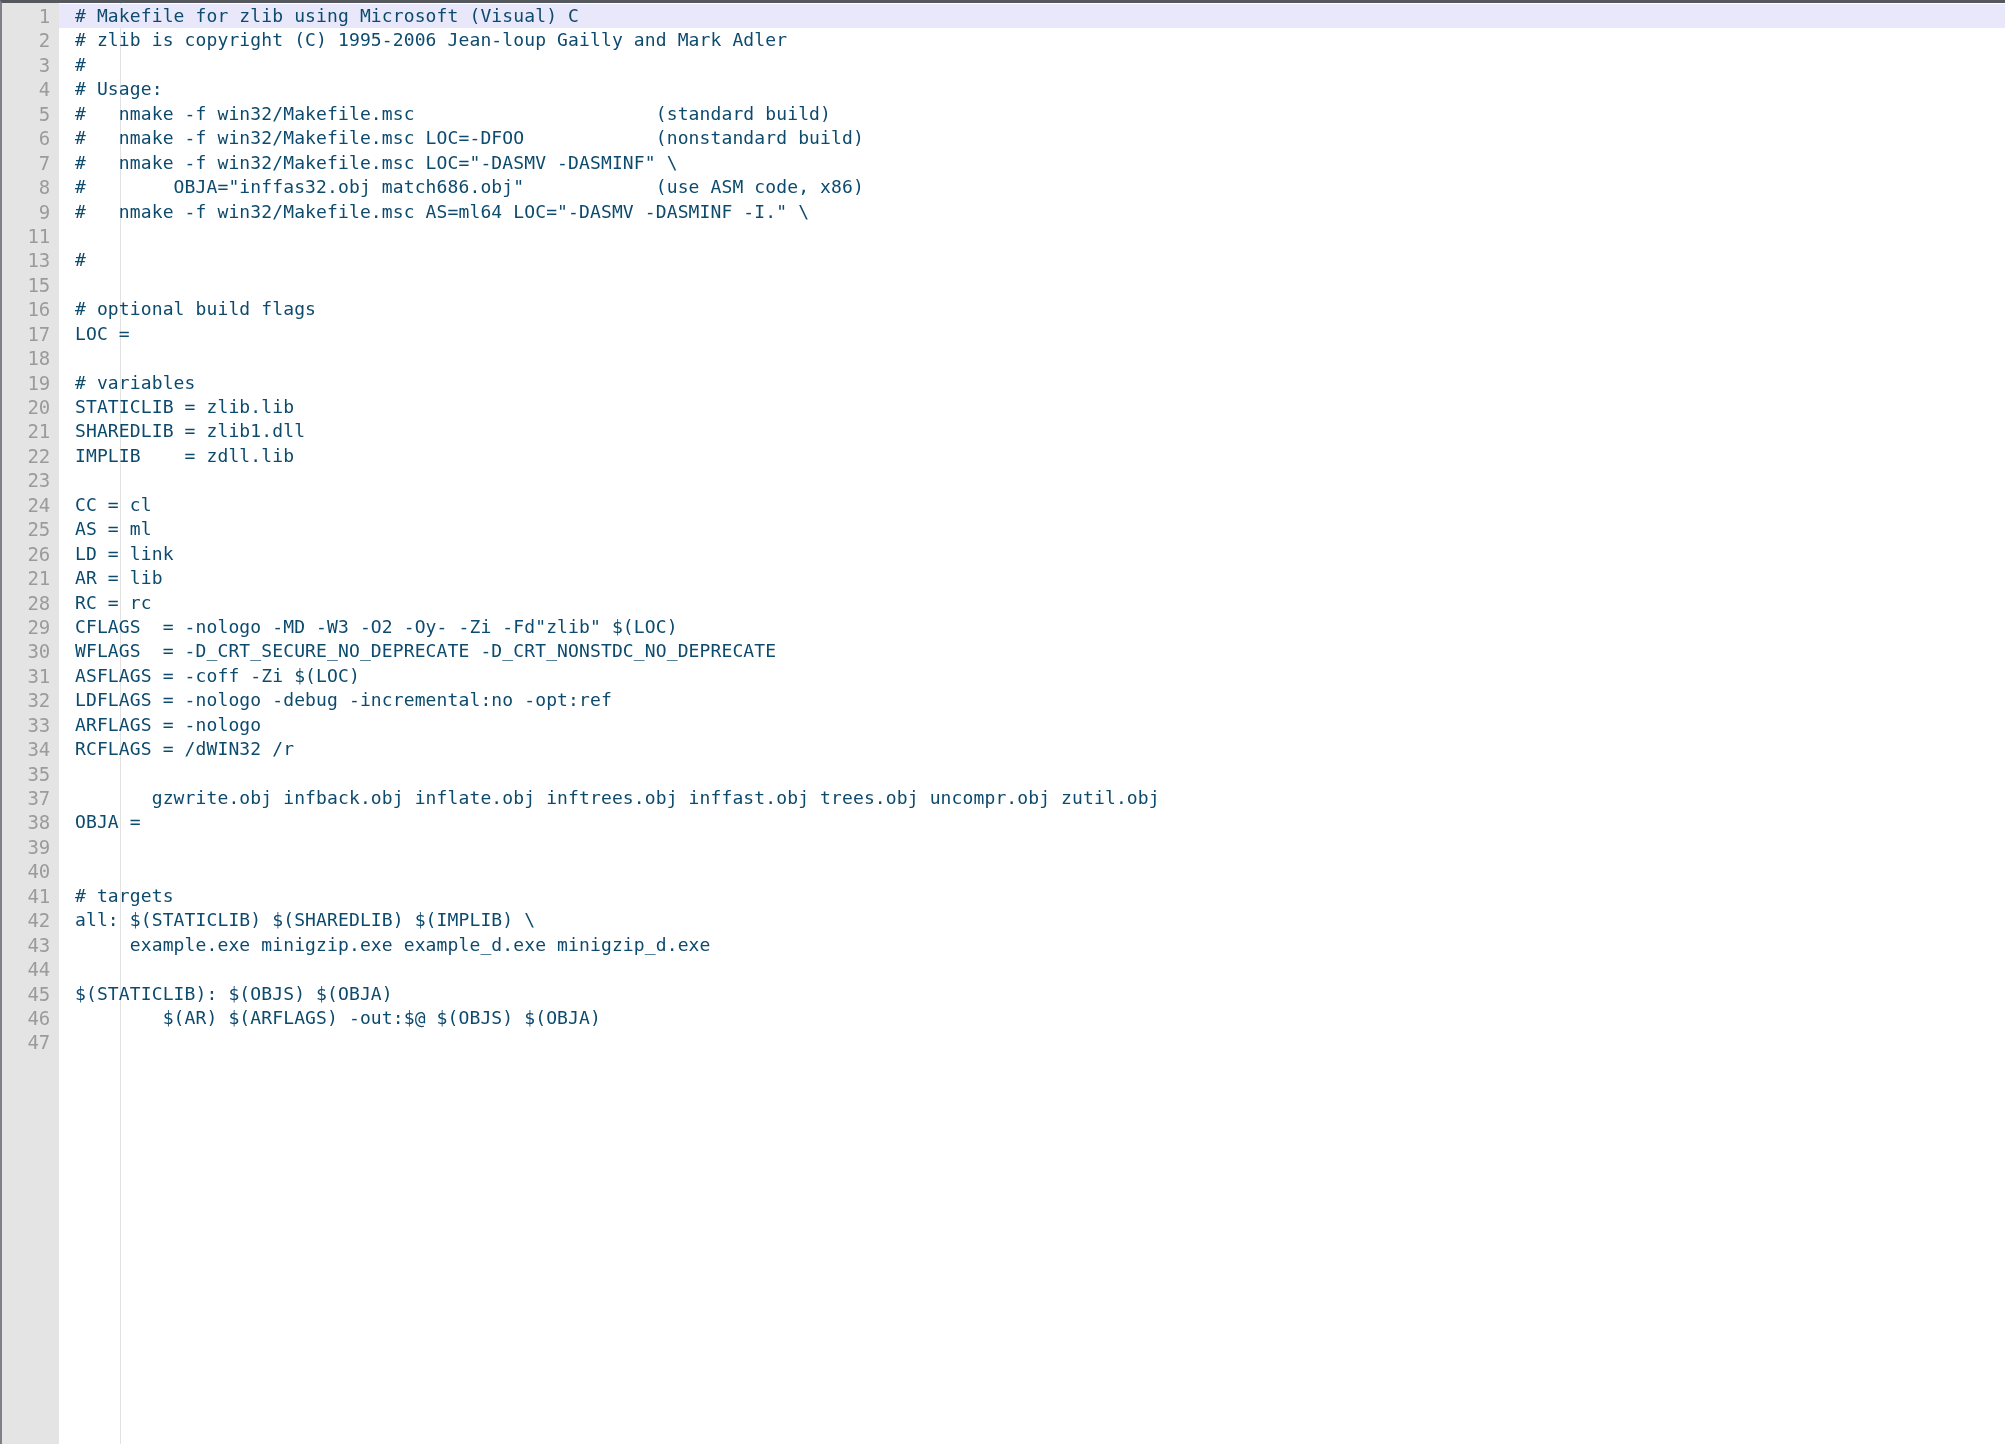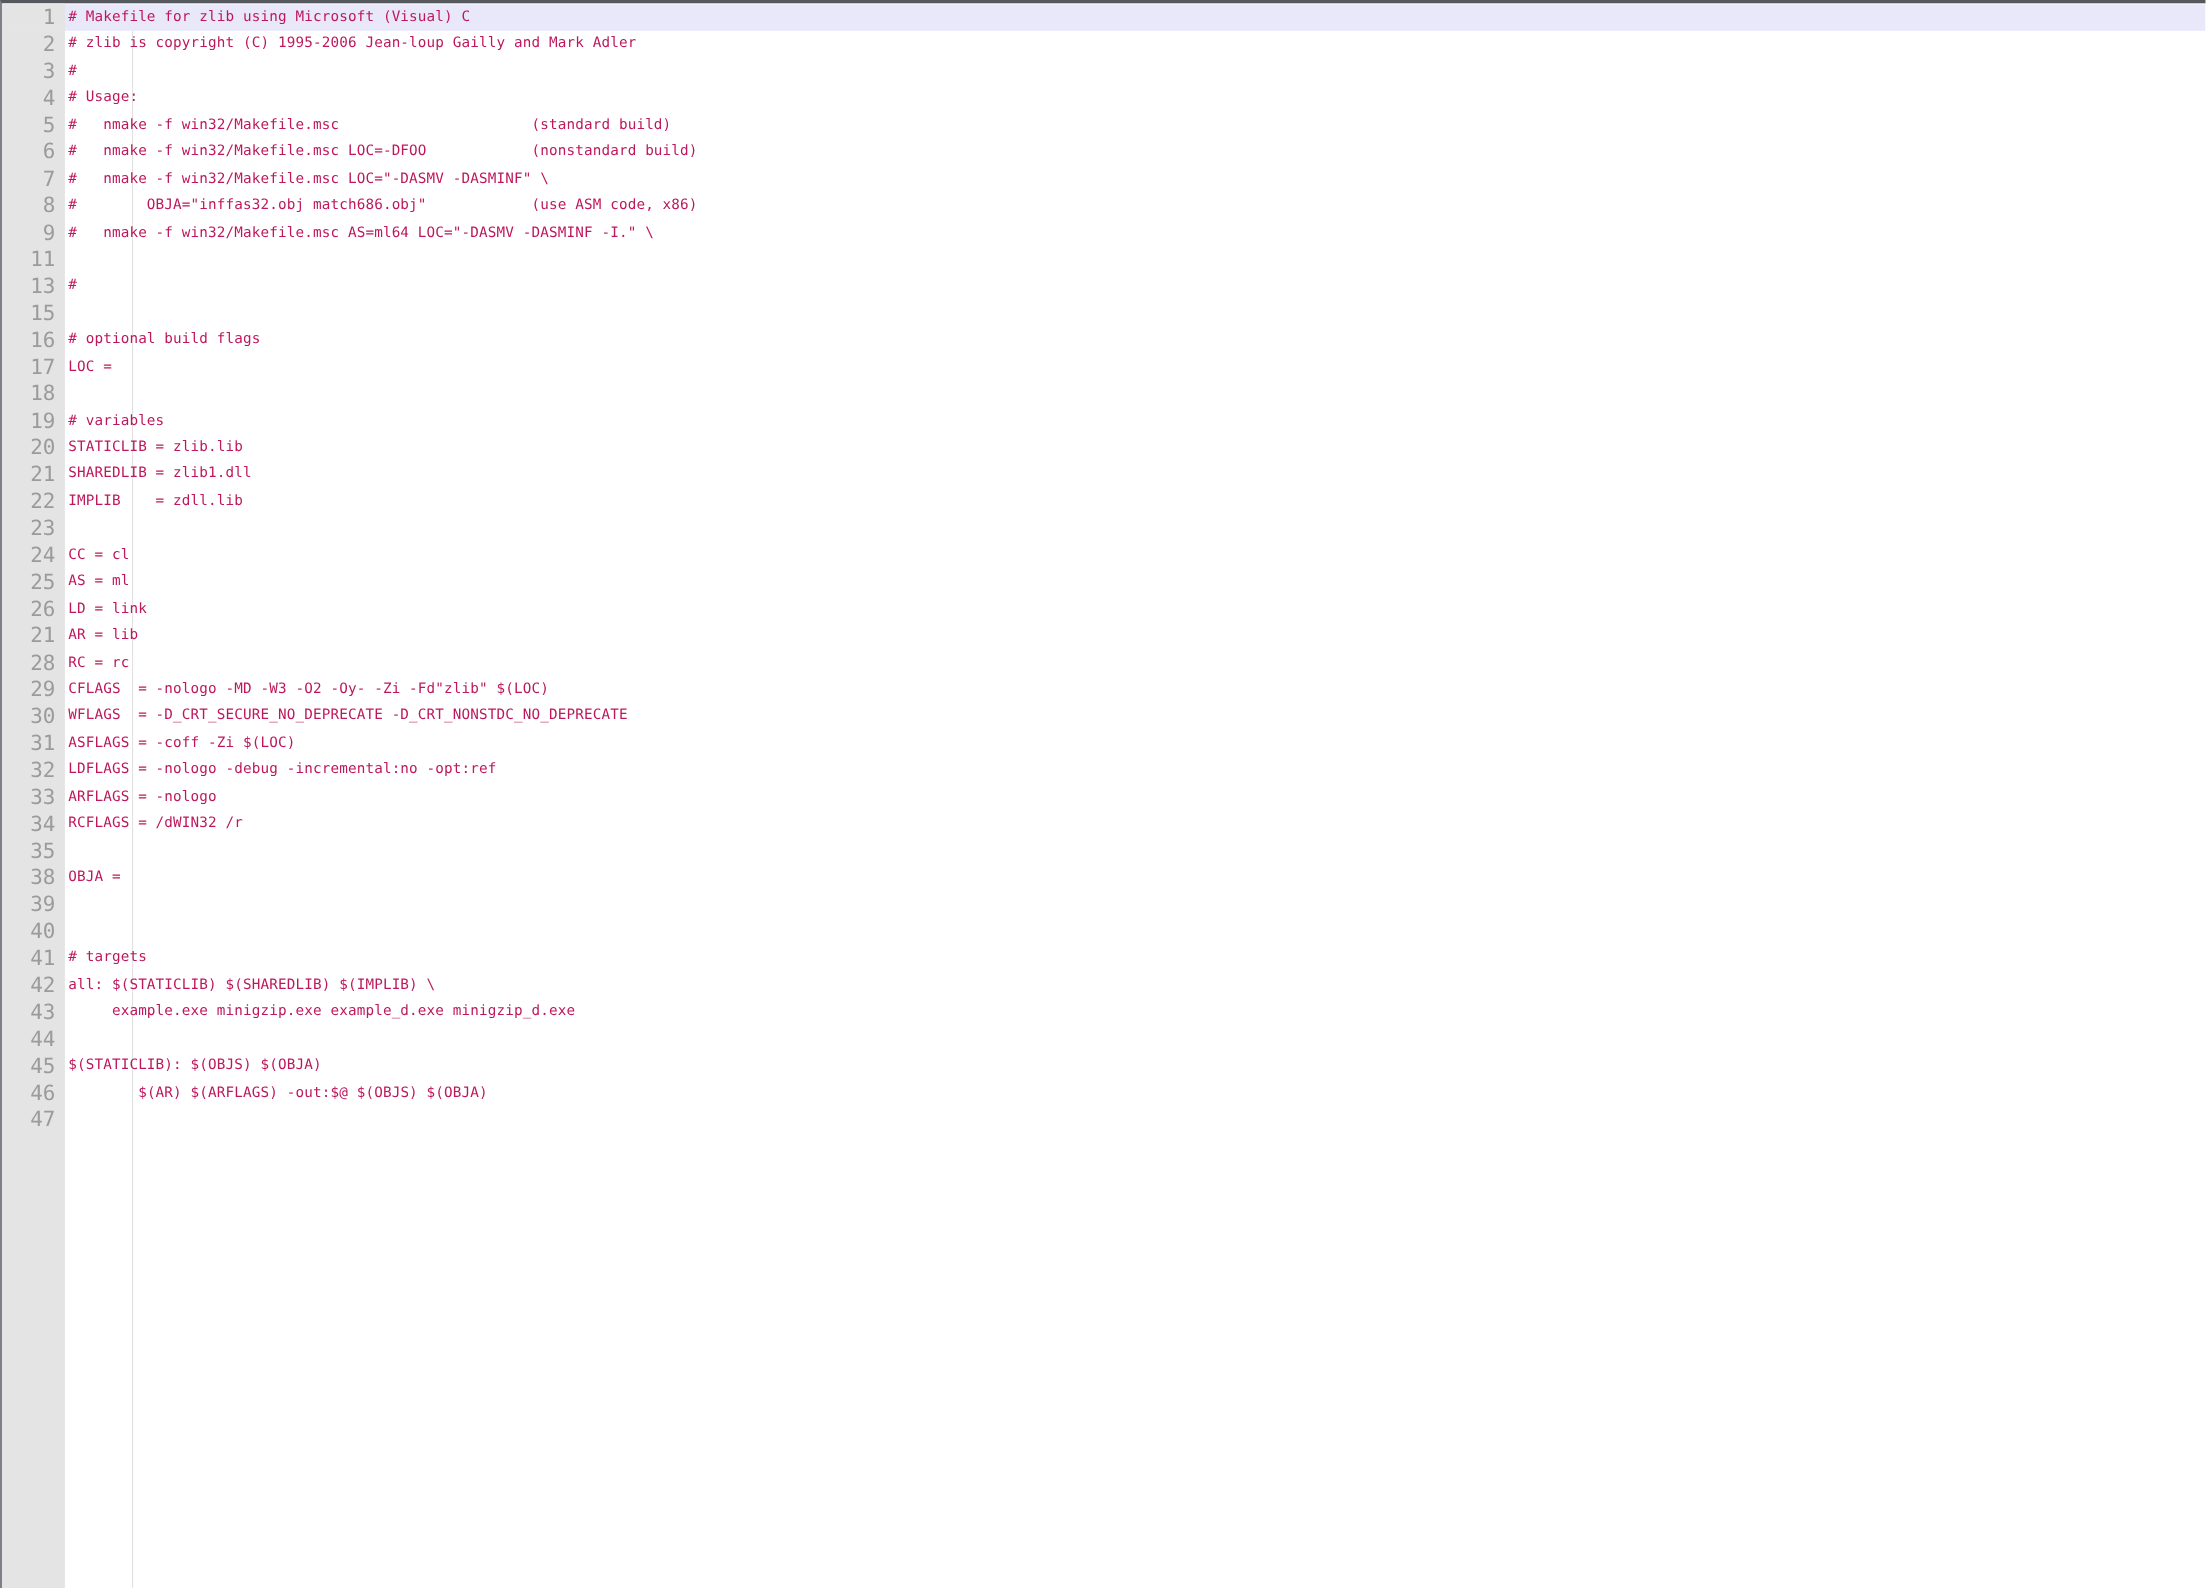--- a/index.html
+++ b/index.html
@@ -68,23 +68,23 @@
     user-select: none;
   }
 
   .line.current .lnum {
     color: #9b9b9b;
     background: #e4e4e4;
   }
 
   .ltext {
     flex: 1 1 auto;
-    padding-left: 3px;
-    color: #be185d;
-    font-size: 13px;
+    padding-left: 16px;
+    color: #0c4a6e;
+    font-size: 18px;
     font-family: "DejaVu Sans Mono", "Liberation Mono", monospace;
     letter-spacing: 0.12px;
     white-space: pre;
     overflow: hidden;
   }
 
   
   .indent-guide {
     position: absolute;
     top: 0;
@@ -127,20 +127,21 @@
       <div class="line"><div class="lnum">26</div><div class="ltext">LD = link</div></div>
       <div class="line"><div class="lnum">21</div><div class="ltext">AR = lib</div></div>
       <div class="line"><div class="lnum">28</div><div class="ltext">RC = rc</div></div>
       <div class="line"><div class="lnum">29</div><div class="ltext">CFLAGS  = -nologo -MD -W3 -O2 -Oy- -Zi -Fd"zlib" $(LOC)</div></div>
       <div class="line"><div class="lnum">30</div><div class="ltext">WFLAGS  = -D_CRT_SECURE_NO_DEPRECATE -D_CRT_NONSTDC_NO_DEPRECATE</div></div>
       <div class="line"><div class="lnum">31</div><div class="ltext">ASFLAGS = -coff -Zi $(LOC)</div></div>
       <div class="line"><div class="lnum">32</div><div class="ltext">LDFLAGS = -nologo -debug -incremental:no -opt:ref</div></div>
       <div class="line"><div class="lnum">33</div><div class="ltext">ARFLAGS = -nologo</div></div>
       <div class="line"><div class="lnum">34</div><div class="ltext">RCFLAGS = /dWIN32 /r</div></div>
       <div class="line"><div class="lnum">35</div><div class="ltext"></div></div>
+      <div class="line"><div class="lnum">37</div><div class="ltext">       gzwrite.obj infback.obj inflate.obj inftrees.obj inffast.obj trees.obj uncompr.obj zutil.obj</div></div>
       <div class="line"><div class="lnum">38</div><div class="ltext">OBJA =</div></div>
       <div class="line"><div class="lnum">39</div><div class="ltext"></div></div>
       <div class="line"><div class="lnum">40</div><div class="ltext"></div></div>
       <div class="line"><div class="lnum">41</div><div class="ltext"># targets</div></div>
       <div class="line"><div class="lnum">42</div><div class="ltext">all: $(STATICLIB) $(SHAREDLIB) $(IMPLIB) \</div></div>
       <div class="line"><div class="lnum">43</div><div class="ltext">     example.exe minigzip.exe example_d.exe minigzip_d.exe</div></div>
       <div class="line"><div class="lnum">44</div><div class="ltext"></div></div>
       <div class="line"><div class="lnum">45</div><div class="ltext">$(STATICLIB): $(OBJS) $(OBJA)</div></div>
       <div class="line"><div class="lnum">46</div><div class="ltext">	$(AR) $(ARFLAGS) -out:$@ $(OBJS) $(OBJA)</div></div>
       <div class="line"><div class="lnum">47</div><div class="ltext"></div></div>

